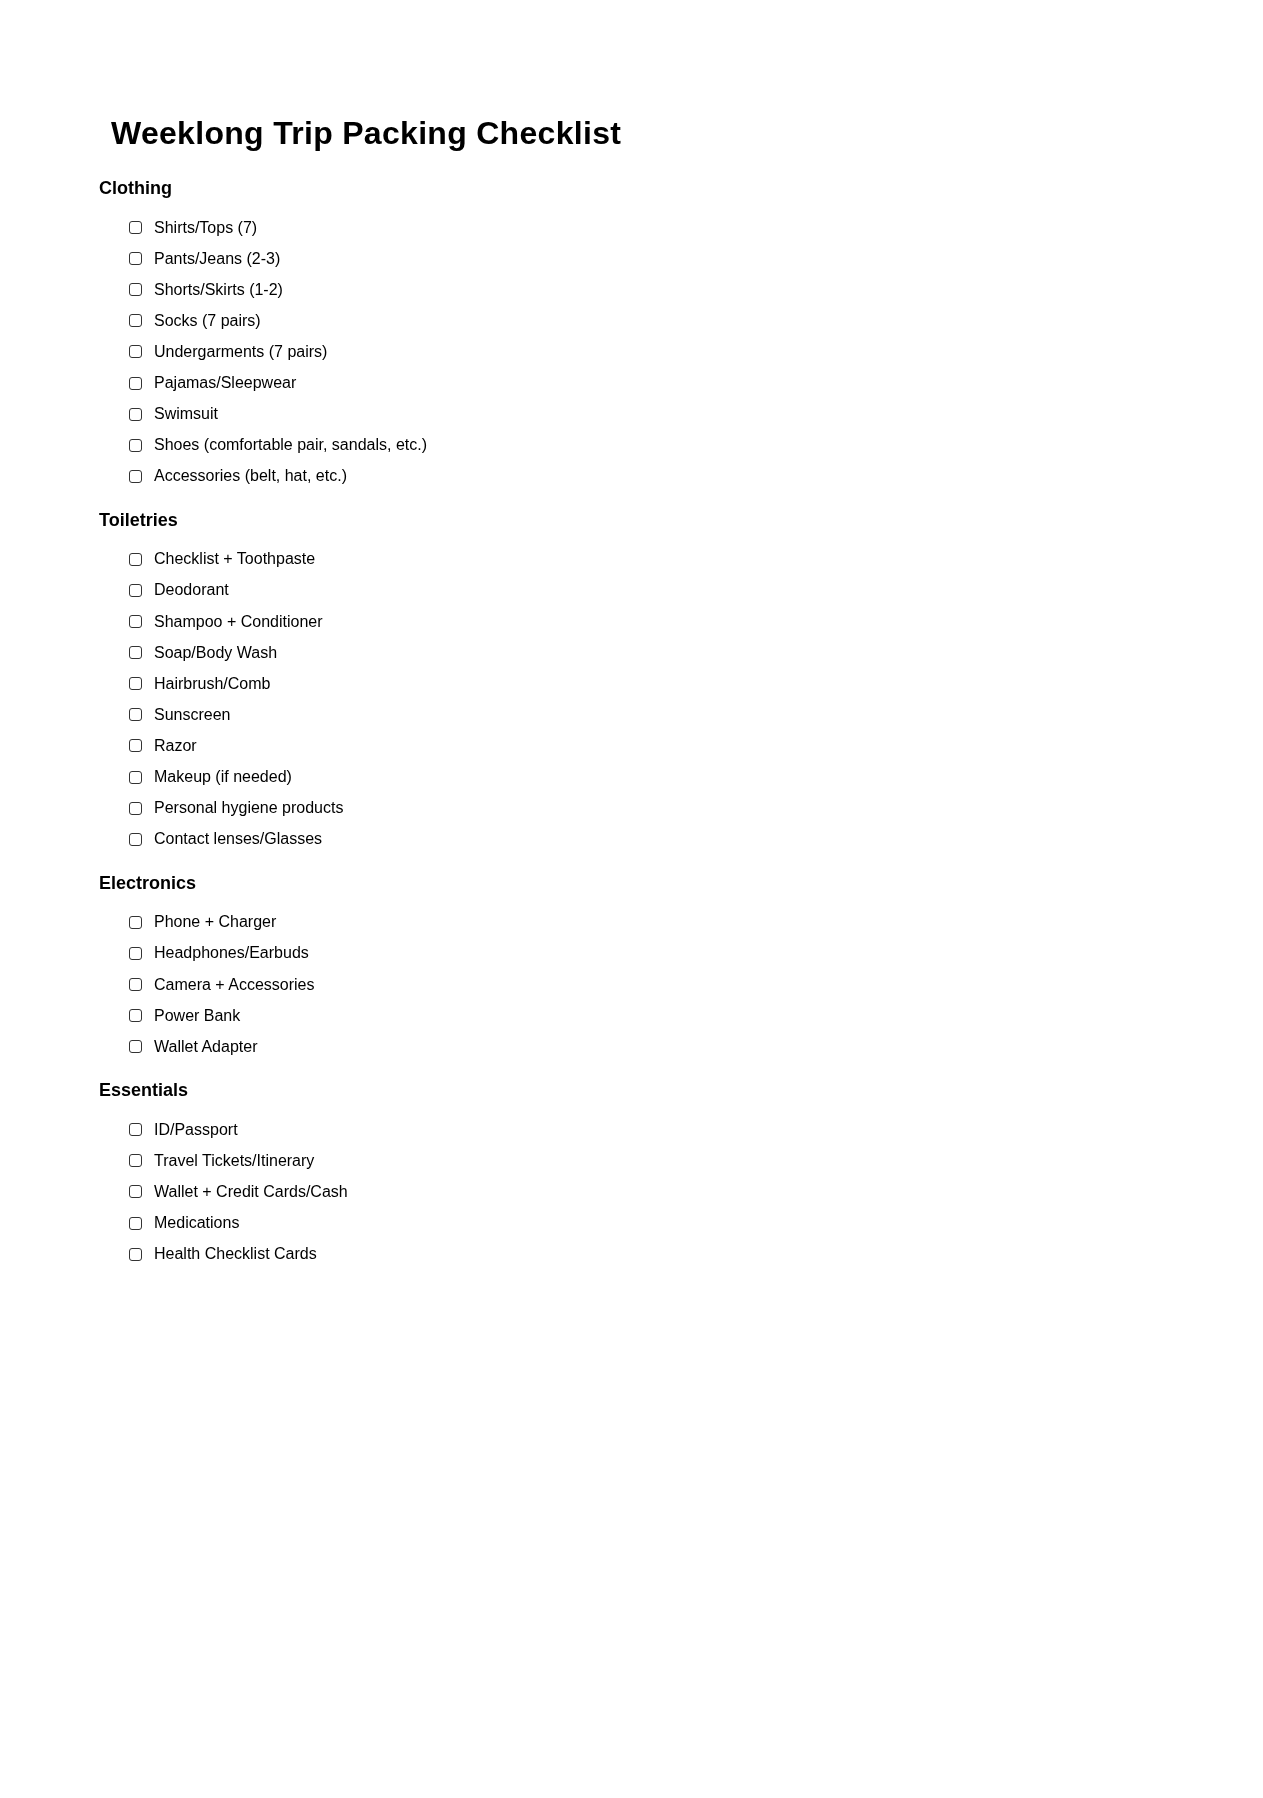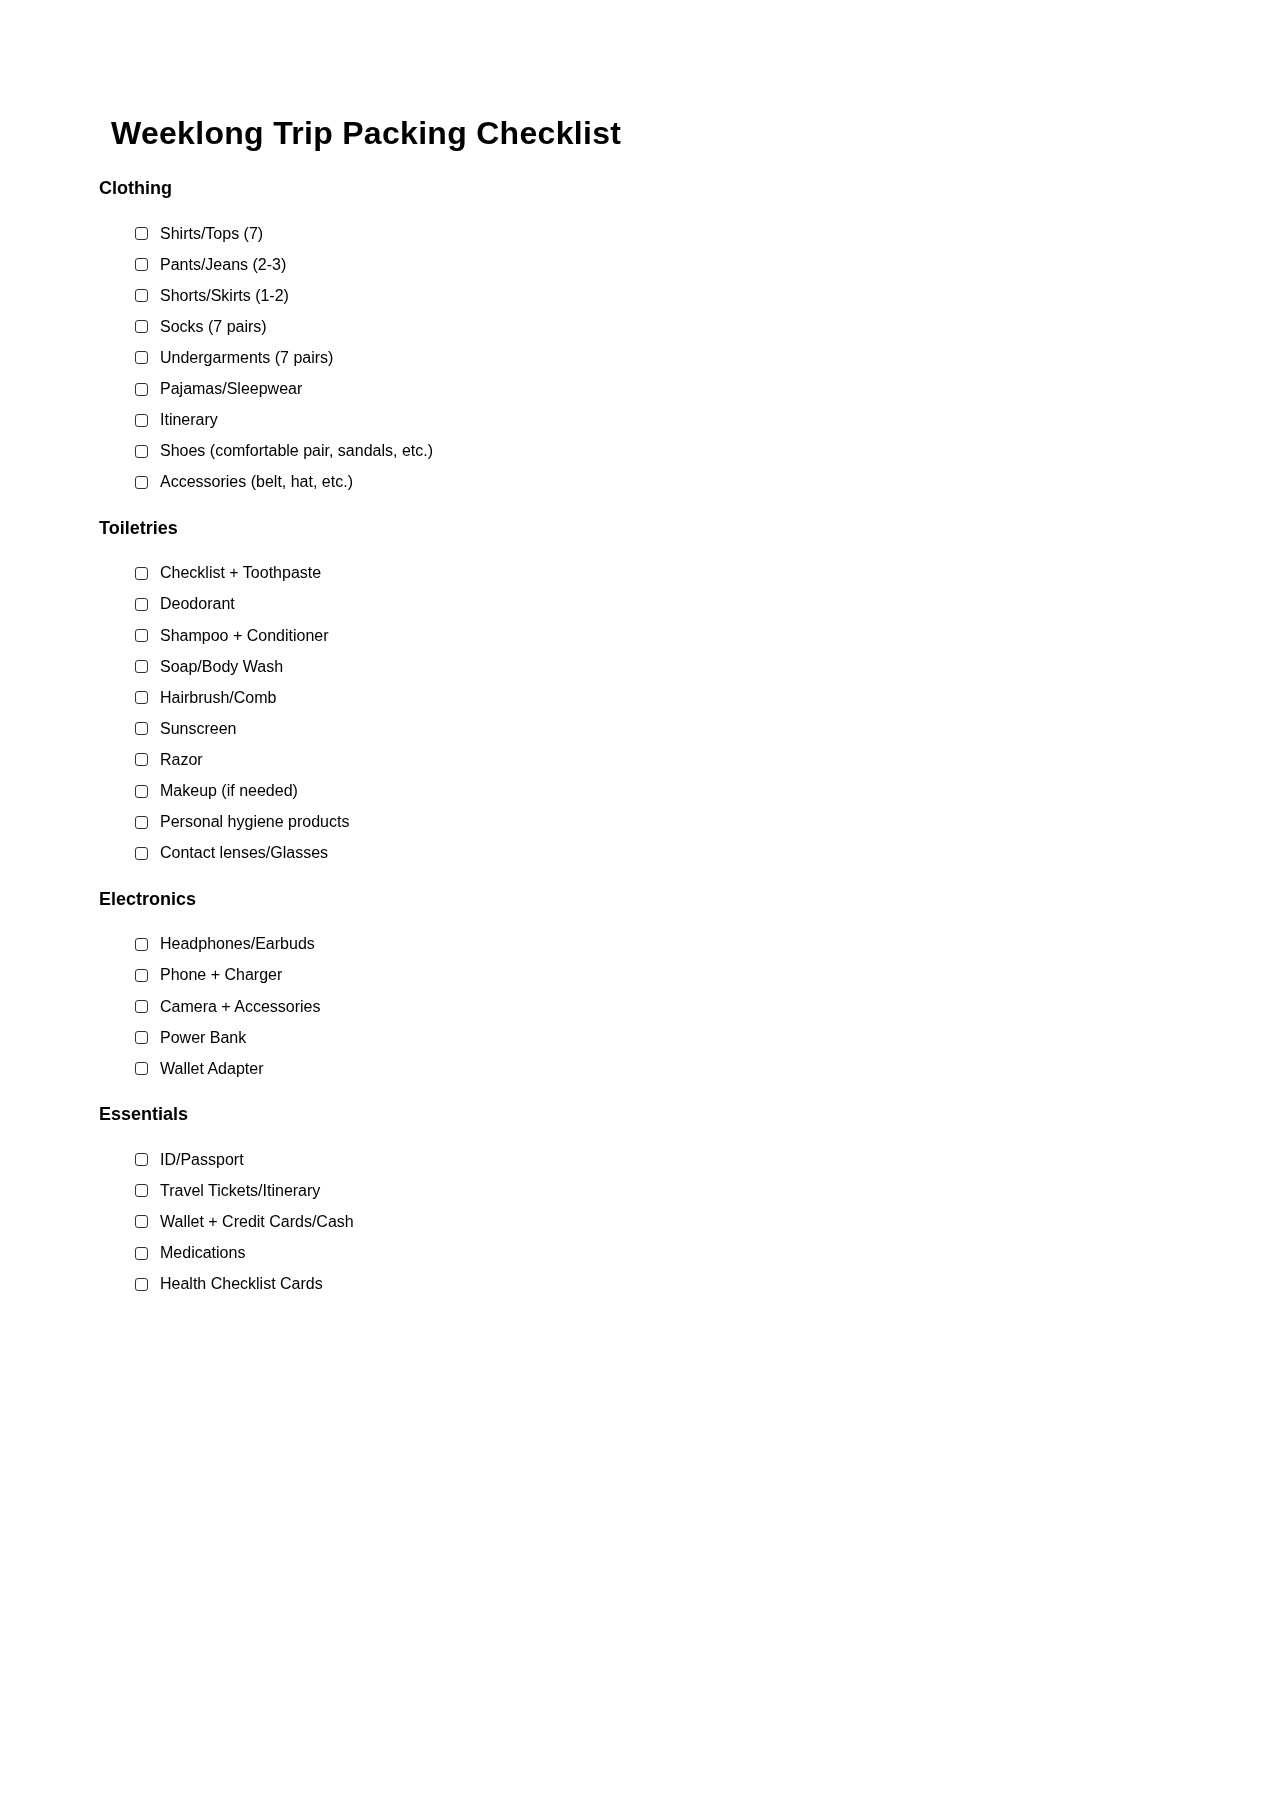--- a/index.html
+++ b/index.html
@@ -13,21 +13,21 @@
   }
   h1 {
     margin: 12px; position: absolute; top: 101px; left: 0;
     font-size: 32px; font-weight: bold; letter-spacing: 0.3px; line-height: 40px;
   }
   .sections { position: absolute; top: 166px; left: 0; }
   .section { margin-bottom: 14px; }
   .section h2 {
     margin: 8px 0 9px 0; font-size: 18px; font-weight: bold; line-height: 28px;
   }
-  ul { list-style: none; margin: 16px; padding: 0 0 0 20px; text-align: center; }
+  ul { list-style: none; margin: 10px; padding: 0 0 0 20px; text-align: center; }
   li { height: 31.1px; display: flex; align-items: center; font-size: 16px; }
   .cb {
     width: 11px; height: 11px; border: 1.3px solid #333; border-radius: 3px;
     margin-right: 12px; flex: none; background: #fff;
   }
 </style>
 </head>
 <body>
 
 <div class="page">
@@ -55,21 +55,21 @@
           <li>
             <span class="cb"></span>
             <span>Undergarments (7 pairs)</span>
           </li>
           <li>
             <span class="cb"></span>
             <span>Pajamas/Sleepwear</span>
           </li>
           <li>
             <span class="cb"></span>
-            <span>Itinerary</span>
+            <span>Swimsuit</span>
           </li>
           <li>
             <span class="cb"></span>
             <span>Shoes (comfortable pair, sandals, etc.)</span>
           </li>
           <li>
             <span class="cb"></span>
             <span>Accessories (belt, hat, etc.)</span>
           </li>
         </ul>
@@ -117,25 +117,25 @@
             <span class="cb"></span>
             <span>Contact lenses/Glasses</span>
           </li>
         </ul>
       </div>
       <div class="section">
         <h2>Electronics</h2>
         <ul>
           <li>
             <span class="cb"></span>
-            <span>Headphones/Earbuds</span>
+            <span>Phone + Charger</span>
           </li>
           <li>
             <span class="cb"></span>
-            <span>Phone + Charger</span>
+            <span>Headphones/Earbuds</span>
           </li>
           <li>
             <span class="cb"></span>
             <span>Camera + Accessories</span>
           </li>
           <li>
             <span class="cb"></span>
             <span>Power Bank</span>
           </li>
           <li>

